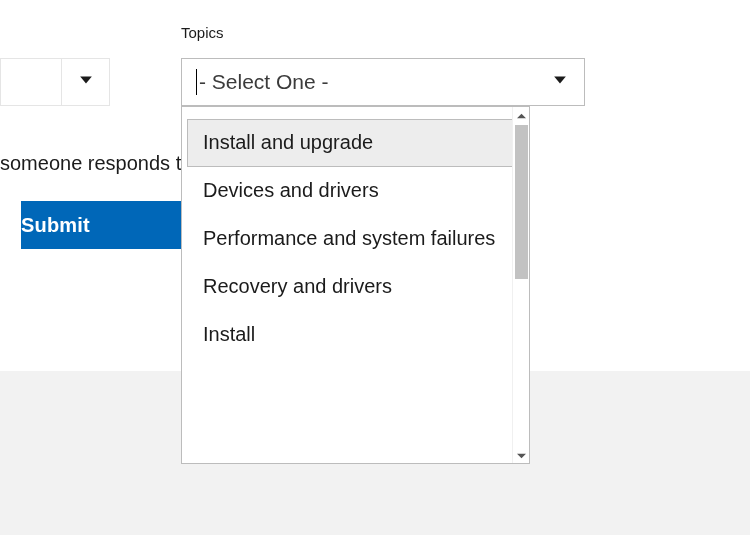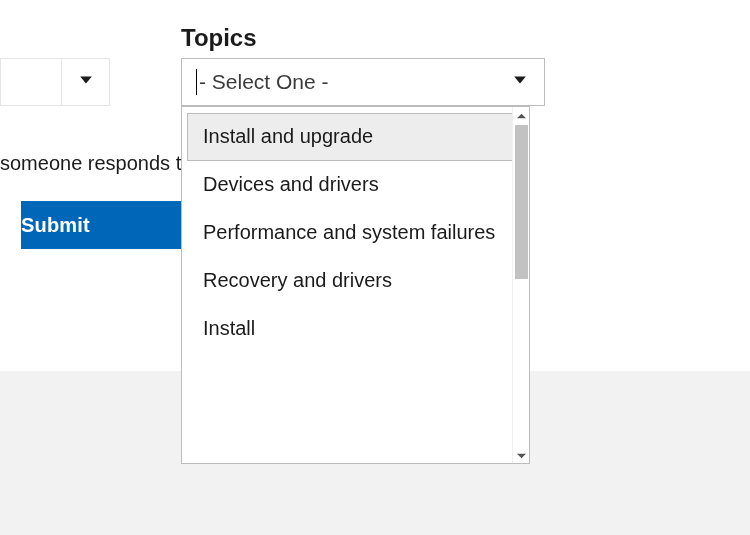--- a/index.html
+++ b/index.html
@@ -8,22 +8,22 @@
       background: #fff;
       width: 750px;
       height: 535px;
       position: relative;
       overflow: hidden;
     }
     .label {
       position: absolute;
       left: 181px;
       top: 24px;
-      font-size: 24px;
-      font-weight: 700;
+      font-size: 15px;
+      font-weight: 400;
       color: #1b1b1b;
     }
     .small-select {
       position: absolute;
       left: 0;
       top: 58px;
       width: 110px;
       height: 48px;
       border: 1px solid #e5e5e5;
       background: #fff;
@@ -37,21 +37,21 @@
       height: 100%;
       border-left: 1px solid #e5e5e5;
       display: flex;
       align-items: center;
       justify-content: center;
     }
     .topics-select {
       position: absolute;
       left: 181px;
       top: 58px;
-      width: 364px;
+      width: 404px;
       height: 48px;
       border: 1px solid #bcbcbc;
       background: #fff;
       display: flex;
       align-items: center;
       text-align: center;
     }
     .topics-select .placeholder {
       flex: 1;
       padding-left: 14px;
@@ -101,21 +101,21 @@
       left: 181px;
       top: 106px;
       width: 349px;
       height: 358px;
       background: #fff;
       border: 1px solid #bcbcbc;
       overflow: hidden;
       z-index: 10;
     }
     .dropdown-inner {
-      padding: 6px 5px;
+      padding: 12px 5px;
     }
     .option {
       padding: 10px 16px 11px 16px;
       font-size: 20px;
       color: #1b1b1b;
       line-height: 1.35;
     }
     .option.highlighted {
       background: #ededed;
       border: 1px solid #bcbcbc;

